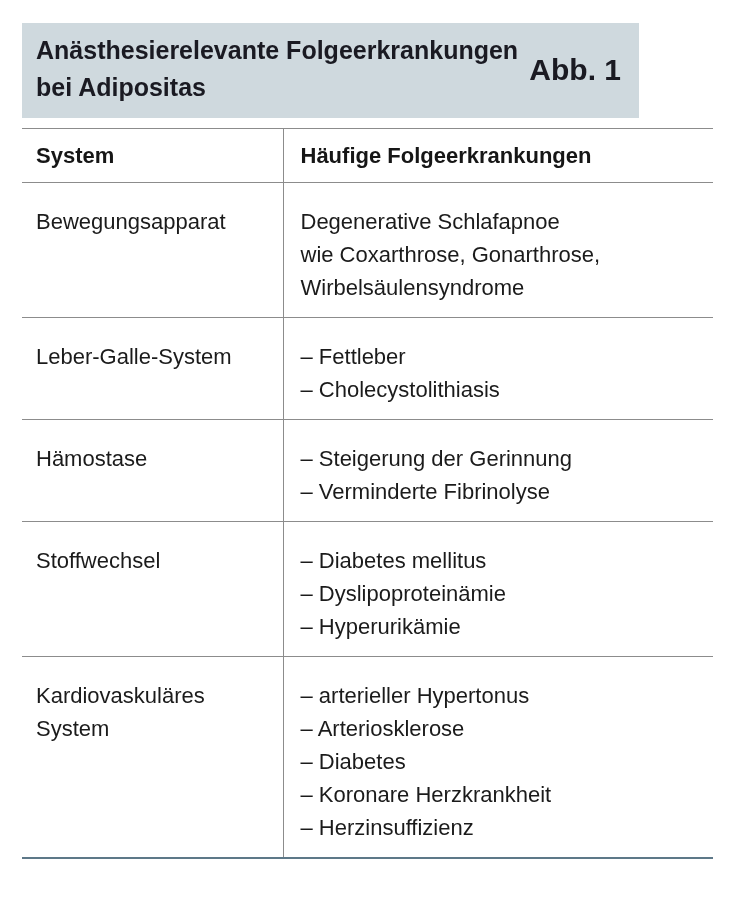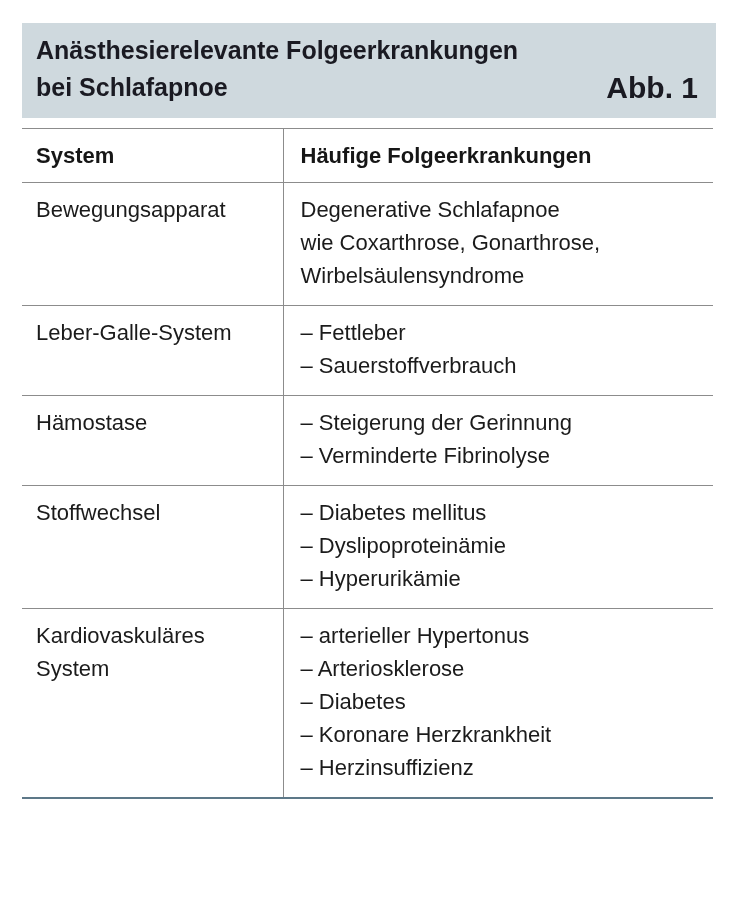--- a/index.html
+++ b/index.html
@@ -13,26 +13,26 @@
   .page {
     width: 736px;
     height: 918px;
     background: #ffffff;
     box-sizing: border-box;
     padding: 23px 23px 0 22px;
   }
   
   .figure-header {
     background: #cfd9de;
-    width: 694px;
+    width: 617px;
     box-sizing: border-box;
     padding: 9px 18px 12px 14px;
     display: flex;
     justify-content: space-between;
-    align-items: flex-end;
+    align-items: center;
   }
   .figure-title {
     font-size: 25px;
     line-height: 37px;
     font-weight: bold;
     color: #1a1a22;
     letter-spacing: 0;
   }
   .figure-label {
     font-size: 30px;
@@ -57,21 +57,21 @@
   table.fig-table th {
     font-weight: bold;
     color: #161616;
     border-top: 1px solid #8c8c8c;
     border-bottom: 1px solid #8c8c8c;
     padding: 14px 0 13px 14px;
   }
   table.fig-table td {
     font-weight: normal;
     border-bottom: 1px solid #8c8c8c;
-    padding: 10px 0 13px 14px;
+    padding: 22px 0 13px 14px;
     line-height: 33px;
   }
   table.fig-table col.c-system { width: 261px; }
   table.fig-table th:first-child,
   table.fig-table td:first-child {
     border-right: 1px solid #8c8c8c;
     padding-right: 28px;
   }
   table.fig-table th:last-child,
   table.fig-table td:last-child {
@@ -83,21 +83,21 @@
   .line { white-space: nowrap; }
 </style>
 </head>
 <body>
 
 <div class="page">
 
   <div class="figure-header">
     <div class="figure-title">
       <div>Anästhesierelevante Folgeerkrankungen</div>
-      <div>bei Schlafapnoe</div>
+      <div>bei Adipositas</div>
     </div>
     <div class="figure-label">Abb. 1</div>
   </div>
 
   <table class="fig-table">
     <colgroup>
       <col class="c-system">
       <col class="c-conditions">
     </colgroup>
     <thead>
@@ -112,21 +112,21 @@
         <td>
           <div class="line">Degenerative Schlafapnoe</div>
           <div class="line">wie Coxarthrose, Gonarthrose,</div>
           <div class="line">Wirbelsäulensyndrome</div>
         </td>
       </tr>
       <tr>
         <td>Leber-Galle-System</td>
         <td>
           <div class="line">– Fettleber</div>
-          <div class="line">– Sauerstoffverbrauch</div>
+          <div class="line">– Cholecystolithiasis</div>
         </td>
       </tr>
       <tr>
         <td>Hämostase</td>
         <td>
           <div class="line">– Steigerung der Gerinnung</div>
           <div class="line">– Verminderte Fibrinolyse</div>
         </td>
       </tr>
       <tr>

